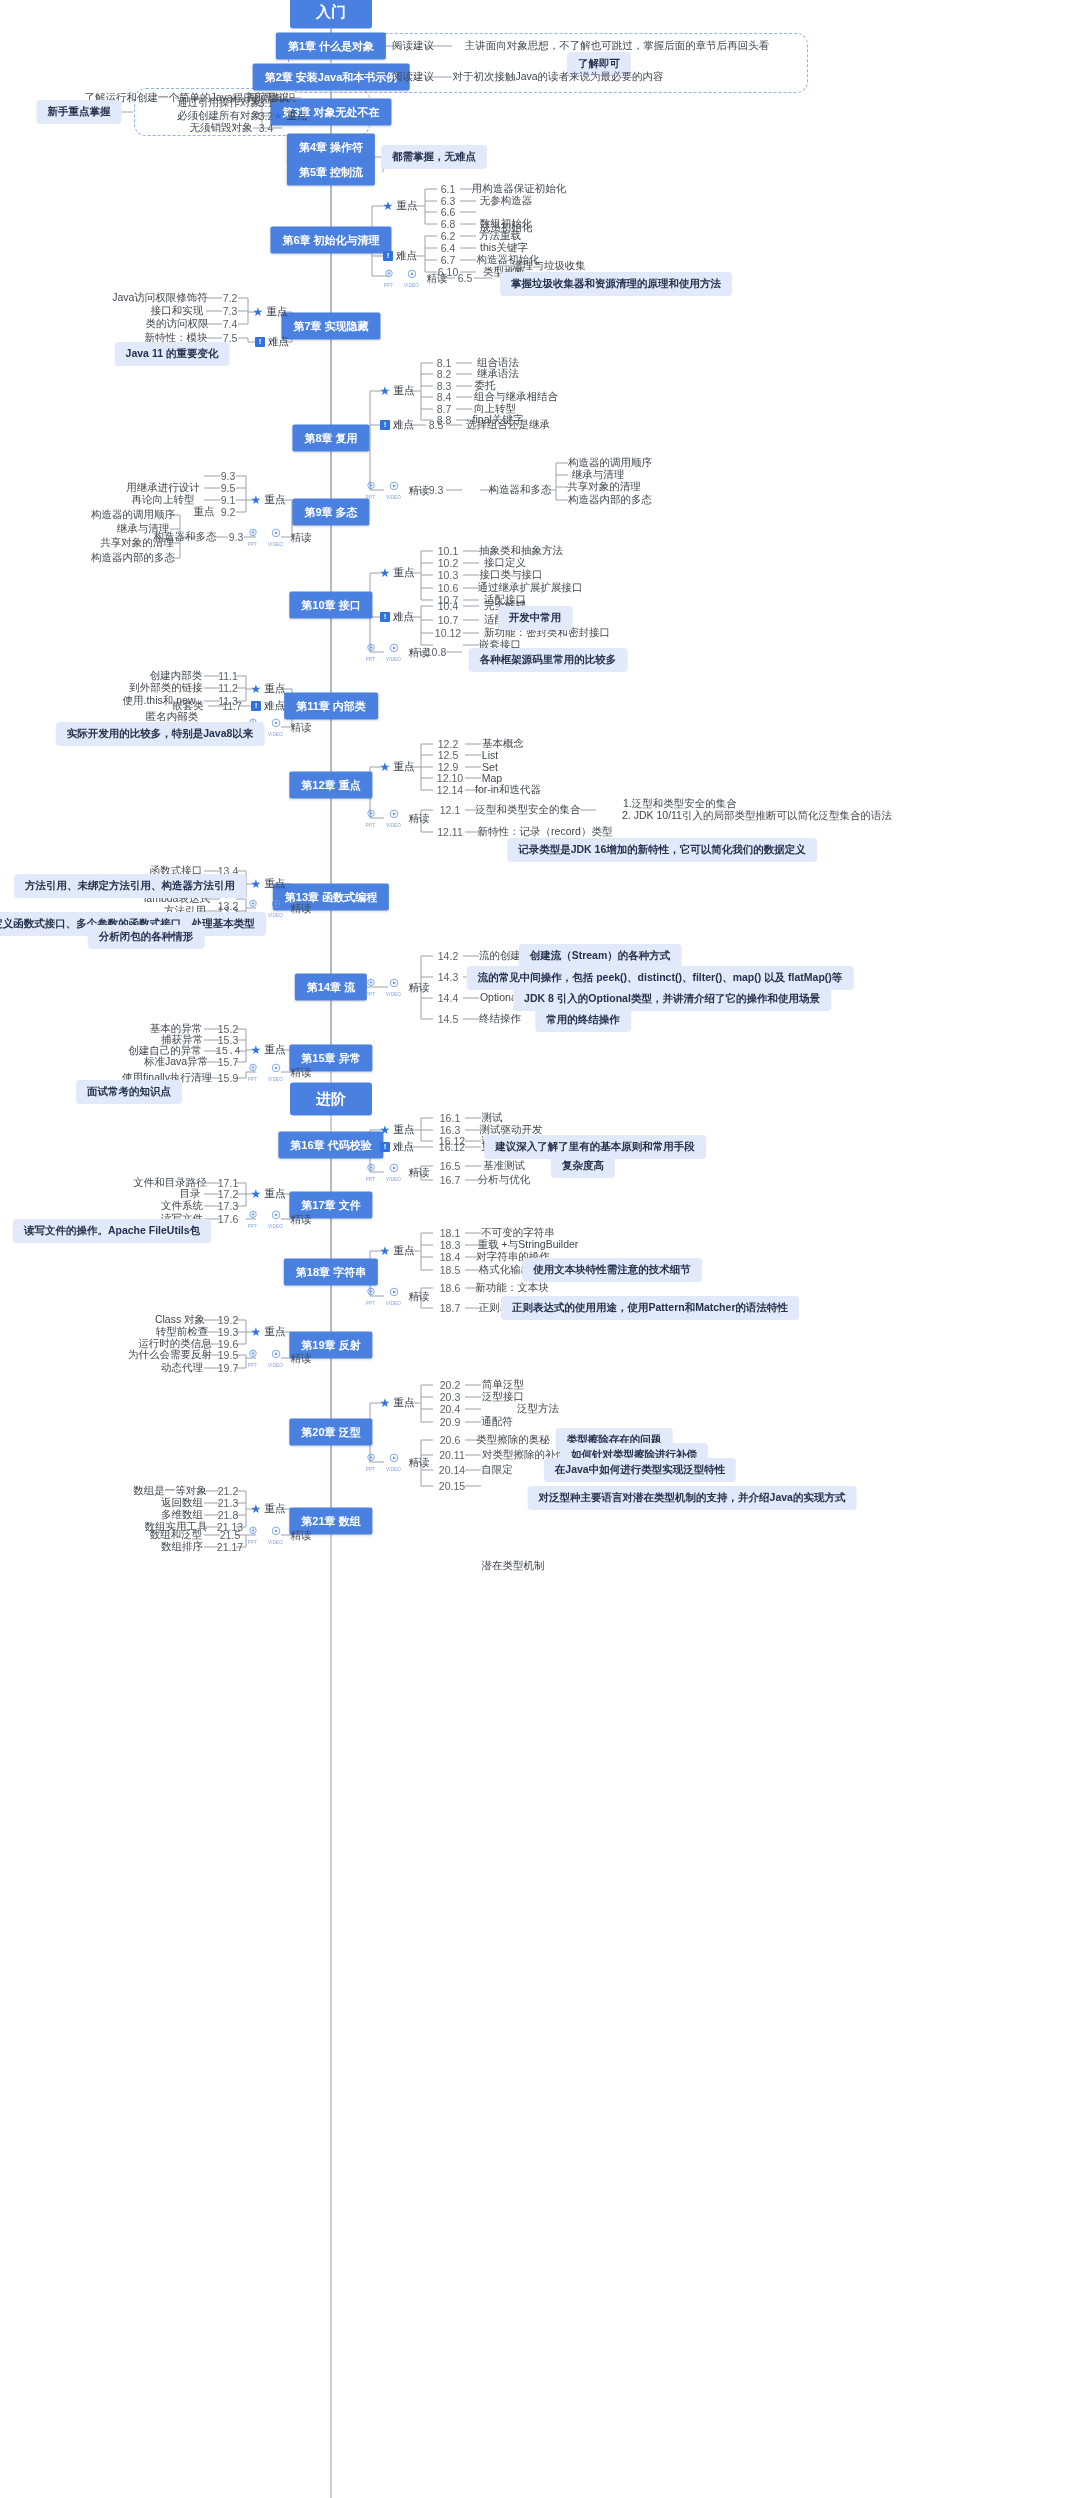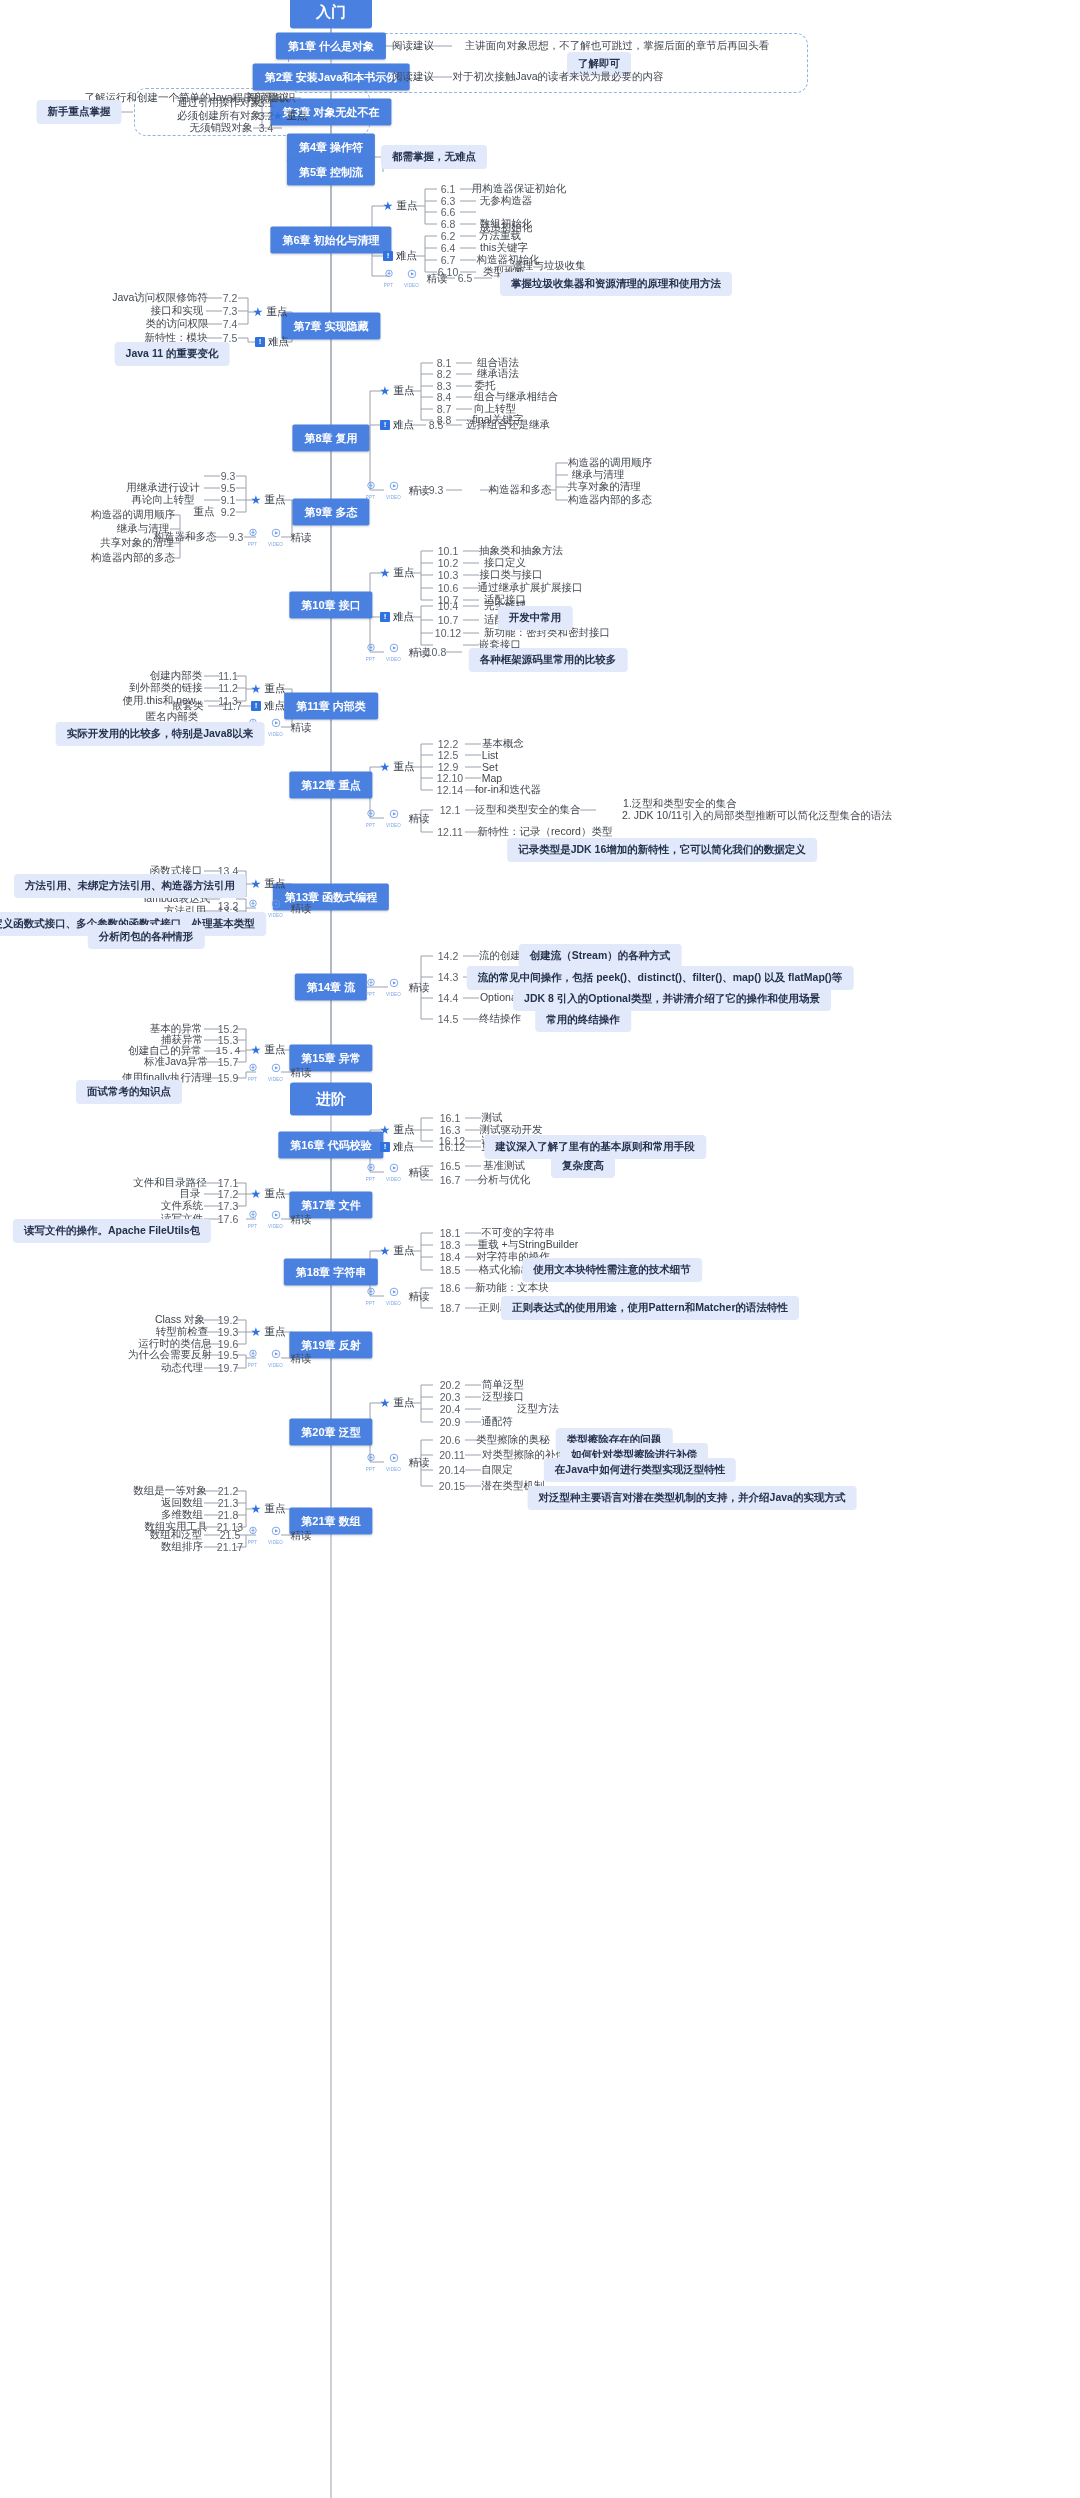--- a/index.html
+++ b/index.html
@@ -1040,21 +1040,21 @@
     </span>
     <span class="lbl">精读</span>
   </div>
   <div class="node num" style="left:450px;top:1440px;">20.6</div>
   <div class="node plain" style="left:513px;top:1440px;">类型擦除的奥秘</div>
   <div class="node num" style="left:452px;top:1455px;">20.11</div>
   <div class="node plain" style="left:524px;top:1455px;">对类型擦除的补偿</div>
   <div class="node num" style="left:452px;top:1470px;">20.14</div>
   <div class="node plain" style="left:497px;top:1470px;">自限定</div>
   <div class="node num" style="left:452px;top:1486px;">20.15</div>
-  <div class="node plain" style="left:513px;top:1486px;text-align:center;">潜在类型机制</div>
+  <div class="node plain" style="left:513px;top:1566px;text-align:center;">潜在类型机制</div>
   <div class="node callout" style="left:614px;top:1440px;">类型擦除存在的问题</div>
   <div class="node callout" style="left:634px;top:1455px;">如何针对类型擦除进行补偿</div>
   <div class="node callout" style="left:640px;top:1470px;">在Java中如何进行类型实现泛型特性</div>
   <div class="node callout" style="left:692px;top:1498px;">对泛型种主要语言对潜在类型机制的支持，并介绍Java的实现方式</div>
 
   <div class="node chapter" style="left:331px;top:1521px;">第21章 数组</div>
   <div class="node tag" style="left:268px;top:1509px;">
     <span class="star">★</span>
     <span>重点</span>
   </div>

